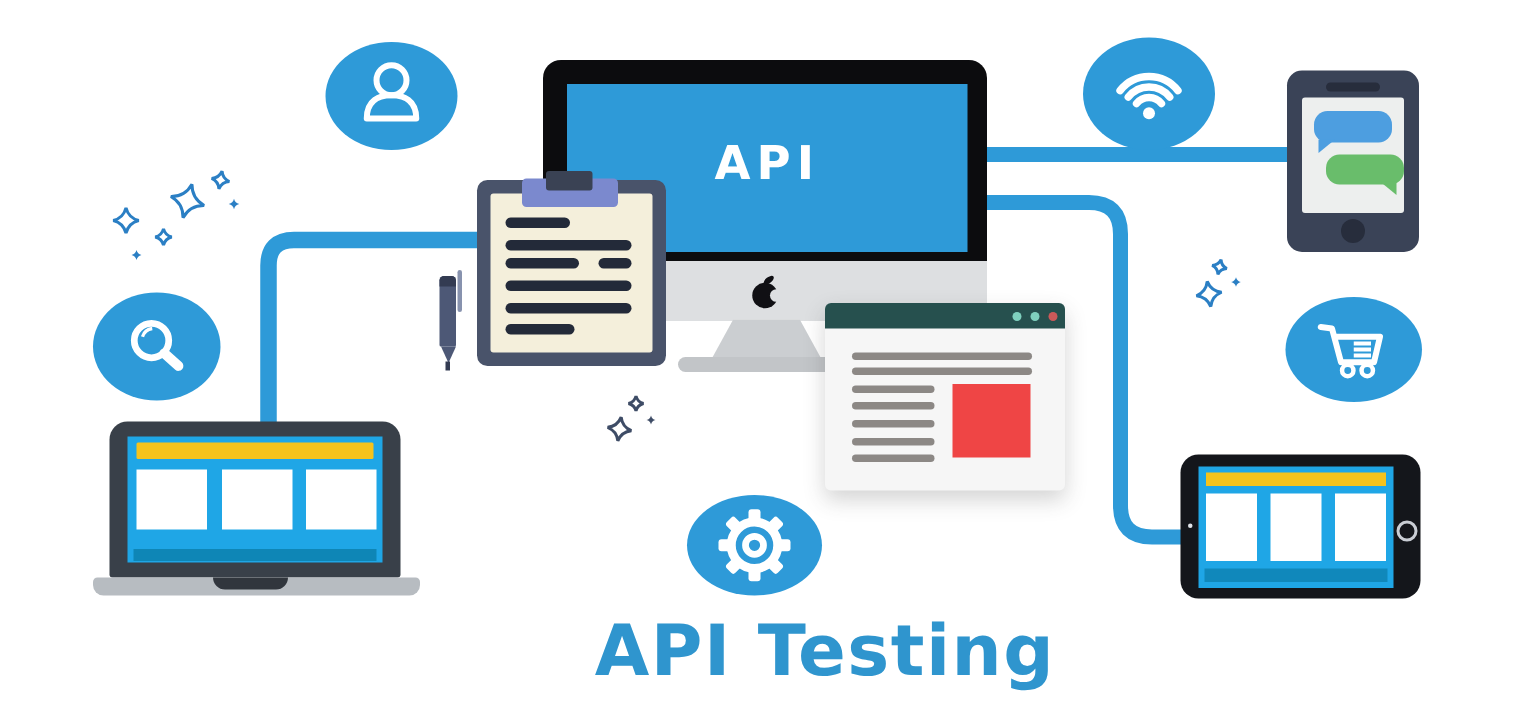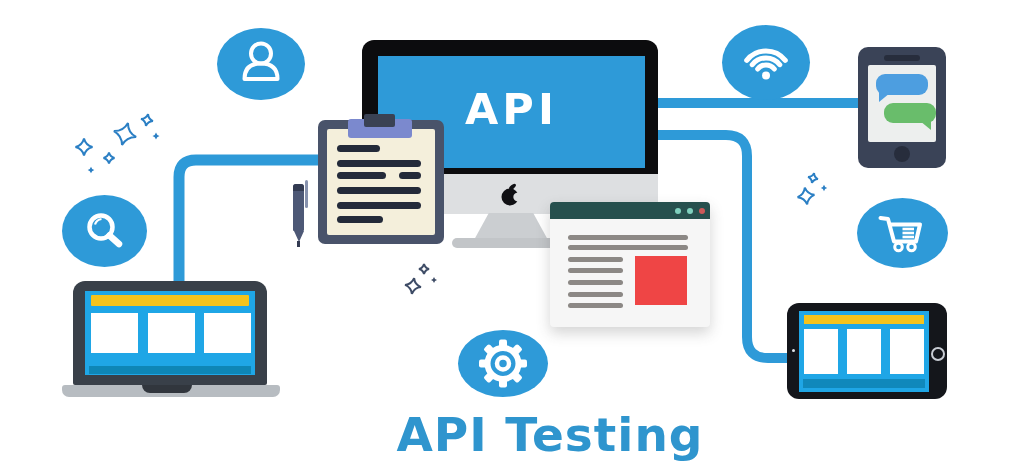--- a/index.html
+++ b/index.html
@@ -12,21 +12,21 @@
   #decor{position:absolute;left:0;top:0;width:1024px;height:472px;}
 
   
   .icon-circle{position:absolute;background:#2E9AD8;border-radius:50%;
                display:flex;align-items:center;justify-content:center;}
 
   
   .mon-bezel{left:362px;top:40px;width:296px;height:134px;background:#0c0c0e;border-radius:12px 12px 0 0;}
   .mon-screen{left:378px;top:56px;width:267px;height:112px;background:#2E9AD8;
               display:flex;align-items:center;justify-content:center;}
-  .mon-screen span{color:#fff;font-weight:bold;font-size:43px;letter-spacing:4px;padding-bottom:6px;}
+  .mon-screen span{color:#fff;font-weight:bold;font-size:31px;letter-spacing:4px;padding-bottom:6px;}
   .mon-chin{left:362px;top:174px;width:296px;height:40px;background:#DDDFE1;border-radius:0 0 3px 3px;}
   .mon-neck{left:474px;top:213px;width:74px;height:27px;background:#CBCED1;
             clip-path:polygon(20% 0,80% 0,100% 100%,0 100%);}
   .mon-base{left:452px;top:238px;width:118px;height:10px;background:#C2C5C8;border-radius:5px;}
   .apple{left:496px;top:181px;width:30px;height:28px;}
 
   
   .clip-frame{left:318px;top:120px;width:126px;height:124px;background:#49536A;border-radius:7px;}
   .clip-paper{left:327px;top:129px;width:108px;height:106px;background:#F4EFDB;border-radius:2px;}
   .clip-clip{left:348px;top:119px;width:64px;height:19px;background:#7B89CE;border-radius:3px;}

